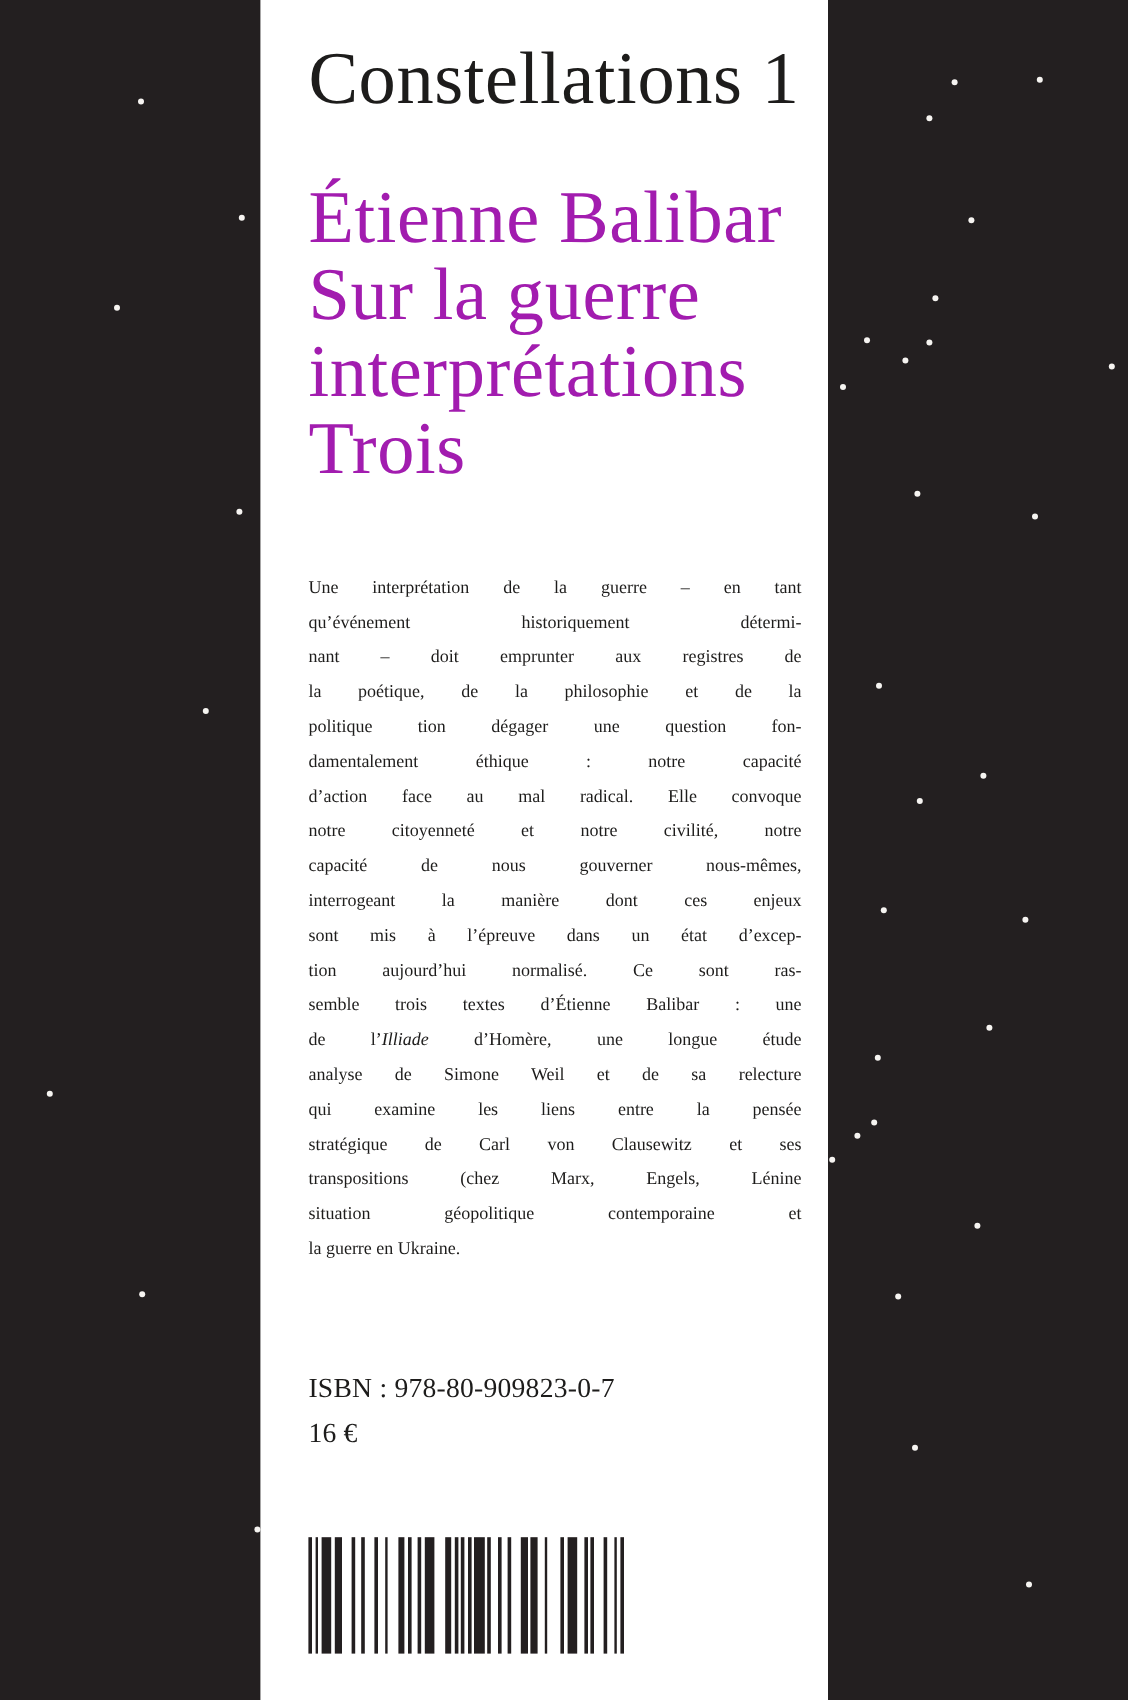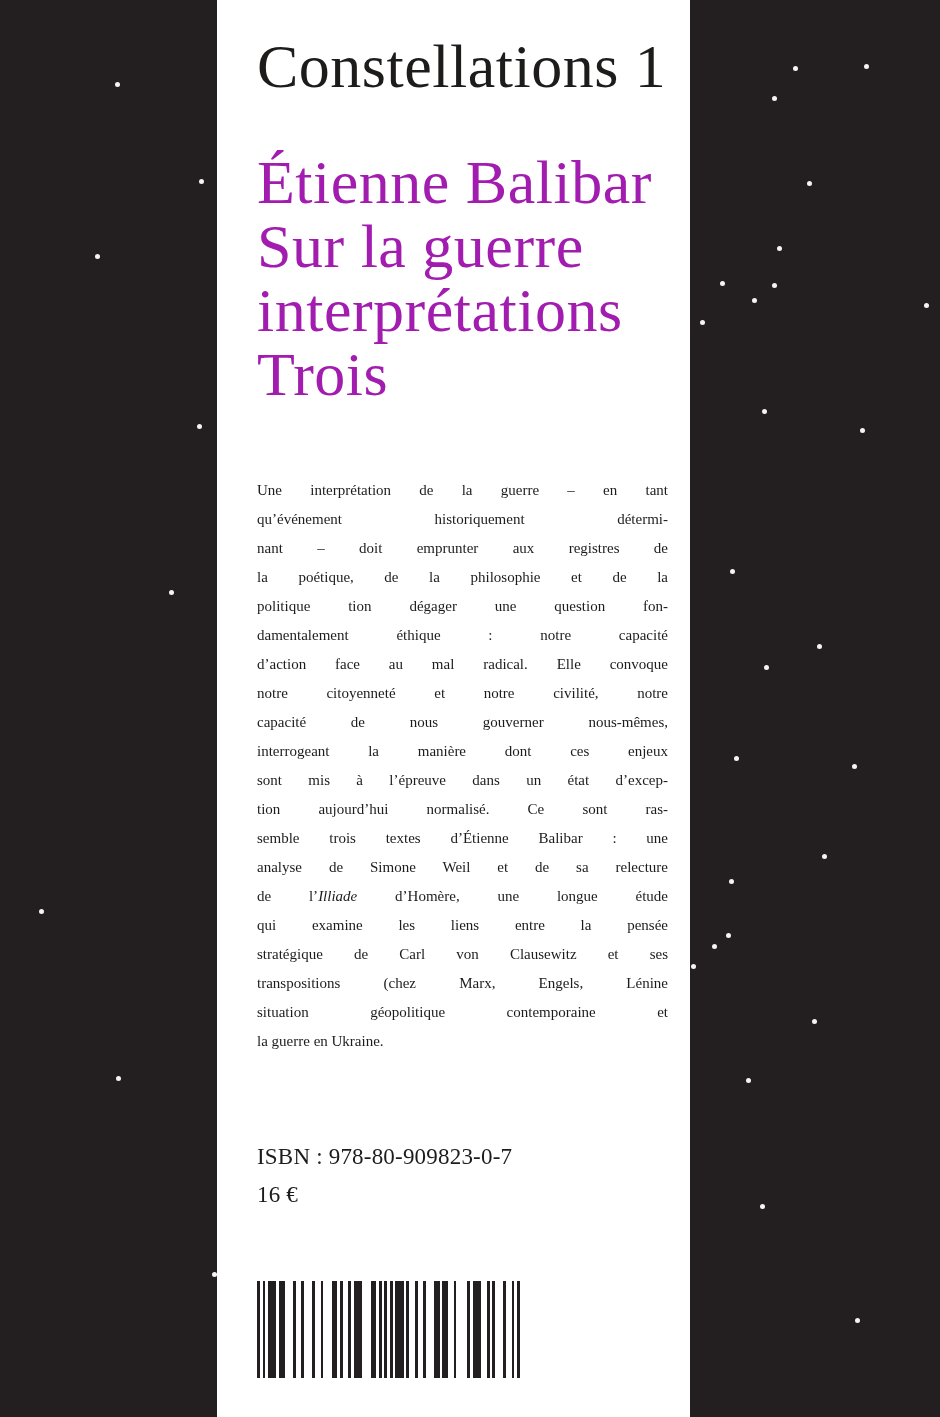--- a/index.html
+++ b/index.html
@@ -141,22 +141,22 @@
         <div class="body-line">la poétique, de la philosophie et de la</div>
         <div class="body-line">politique tion dégager une question fon-</div>
         <div class="body-line">damentalement éthique : notre capacité</div>
         <div class="body-line">d’action face au mal radical. Elle convoque</div>
         <div class="body-line">notre citoyenneté et notre civilité, notre</div>
         <div class="body-line">capacité de nous gouverner nous-mêmes,</div>
         <div class="body-line">interrogeant la manière dont ces enjeux</div>
         <div class="body-line">sont mis à l’épreuve dans un état d’excep-</div>
         <div class="body-line">tion aujourd’hui normalisé. Ce sont ras-</div>
         <div class="body-line">semble trois textes d’Étienne Balibar : une</div>
+        <div class="body-line"><span>de l’</span><span class="it">Illiade</span><span> d’Homère, une longue étude</span></div>
         <div class="body-line">analyse de Simone Weil et de sa relecture</div>
-        <div class="body-line"><span>de l’</span><span class="it">Illiade</span><span> d’Homère, une longue étude</span></div>
         <div class="body-line">qui examine les liens entre la pensée</div>
         <div class="body-line">stratégique de Carl von Clausewitz et ses</div>
         <div class="body-line">transpositions (chez Marx, Engels, Lénine</div>
         <div class="body-line">situation géopolitique contemporaine et</div>
         <div class="body-line last">la guerre en Ukraine.</div>
       </div>
 
     <div class="isbn-block">
       <div class="isbn-line">ISBN : 978-80-909823-0-7</div>
       <div class="price-line">16 €</div>

